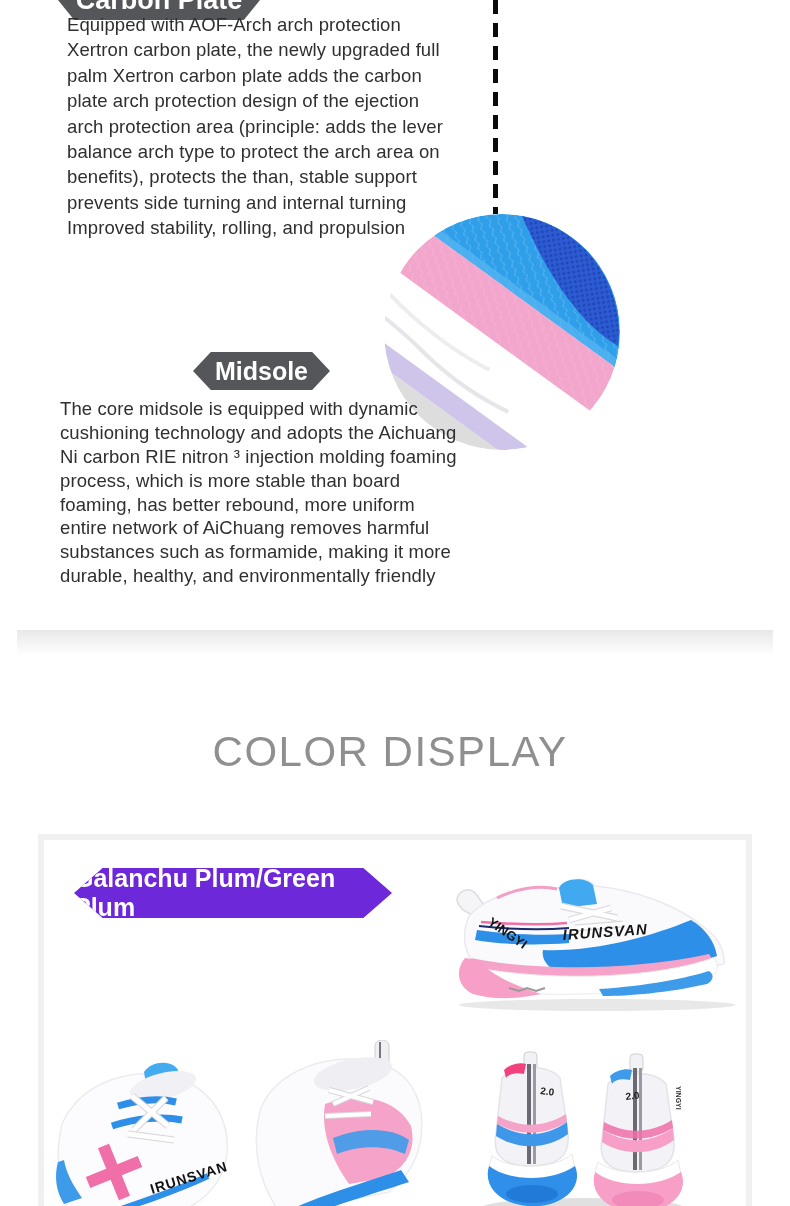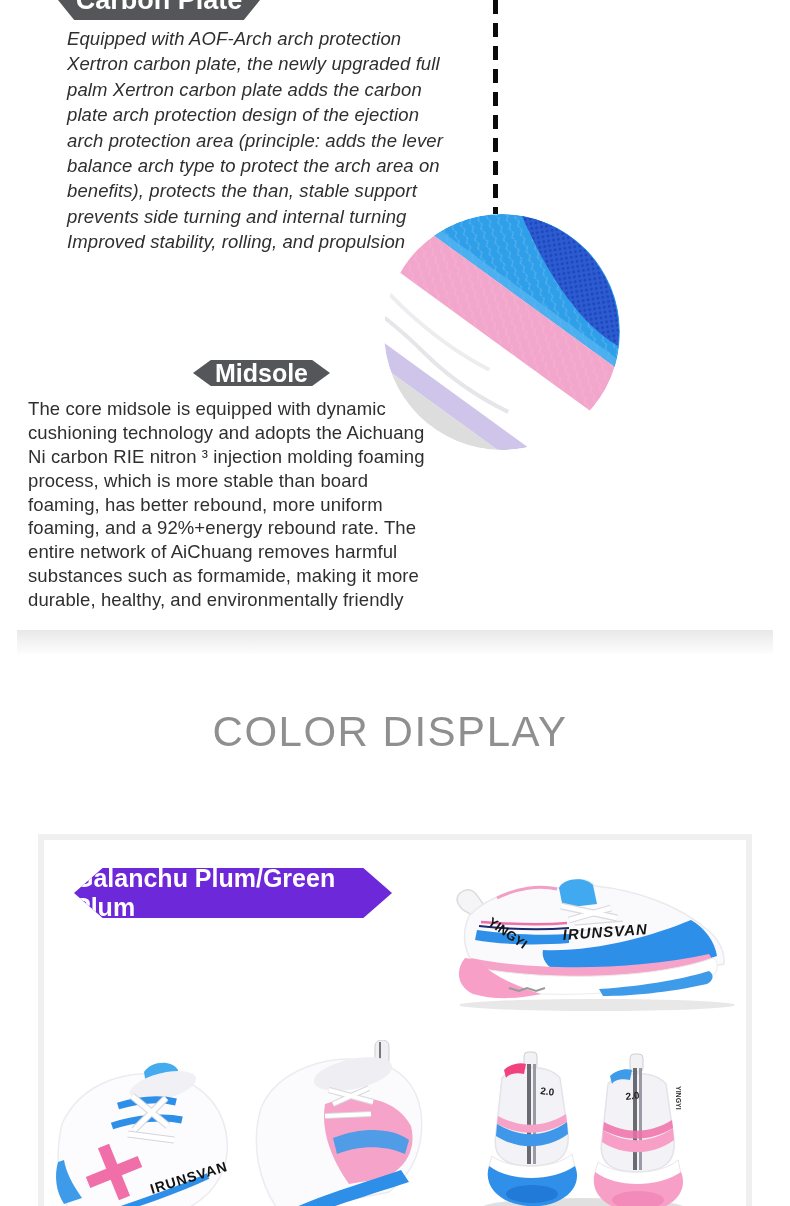--- a/index.html
+++ b/index.html
@@ -7,43 +7,43 @@
     position:relative;width:790px;height:1206px;overflow:hidden;background:#ffffff;
     font-family:"Liberation Sans",sans-serif;
   }
   
   .hexbadge{
     position:absolute;display:flex;align-items:center;justify-content:center;
     color:#ffffff;font-weight:bold;background:#555659;
     clip-path:polygon(0 50%,8% 0,92% 0,100% 50%,92% 100%,8% 100%);
   }
   #carbon-badge{left:58px;top:-20px;width:202px;height:40px;font-size:27px;}
-  #midsole-badge{left:193px;top:360px;width:137px;height:26px;font-size:25px;
+  #midsole-badge{left:193px;top:352px;width:137px;height:38px;font-size:25px;
     clip-path:polygon(0 50%,13% 0,87% 0,100% 50%,87% 100%,13% 100%);}
   #colorway-badge{left:30px;top:28px;width:318px;height:50px;font-size:25px;background:#6d28d9;
     clip-path:polygon(0 50%,9% 0,91% 0,100% 50%,91% 100%,9% 100%);}
   
   .para{position:absolute;color:#2f2f2f;font-size:18.5px;letter-spacing:.1px;white-space:nowrap;}
   .para div{height:25.4px;line-height:25.4px;}
-  #para-carbon{left:67px;top:26px;font-style:italic;}
+  #para-carbon{left:67px;top:12px;}
   #para-midsole{left:28px;top:397px;}
-  #para-midsole div{height:23.9px;line-height:23.9px;}
+  #para-midsole div{height:23.9px;line-height:23.9px;margin-left:32px;}
   
   #dash-line{
     position:absolute;left:493px;top:0;width:5px;height:214px;
     background:repeating-linear-gradient(180deg,#0b0b0b 0 14px,transparent 14px 23px);
   }
   
   #midsole-circle{position:absolute;left:384px;top:214px;width:236px;height:236px;
     border-radius:50%;overflow:hidden;}
   
   #divider{position:absolute;left:17px;top:630px;width:756px;height:24px;
     background:linear-gradient(180deg,#e8e8e8 0%,#f4f4f4 55%,#fdfdfd 100%);}
   #color-display-heading{
-    position:absolute;left:0;top:708px;width:780px;text-align:center;
+    position:absolute;left:0;top:728px;width:780px;text-align:center;
     font-size:42px;font-weight:500;color:#8f8f8f;letter-spacing:1.5px;
   }
   
   #color-card{
     position:absolute;left:38px;top:834px;width:702px;height:372px;
     border:6px solid #f0f0f0;background:#ffffff;overflow:hidden;
   }
   .photo{position:absolute;}
   #photo-side{left:403px;top:32px;width:292px;height:142px;}
   #photo-pair{left:4px;top:200px;width:402px;height:172px;}
@@ -110,21 +110,20 @@
   <div class="hexbadge" id="midsole-badge">
     <span>Midsole</span>
   </div>
 
   <div class="para" id="para-midsole">
     <div>The core midsole is equipped with dynamic</div>
     <div>cushioning technology and adopts the Aichuang</div>
     <div>Ni carbon RIE nitron ³ injection molding foaming</div>
     <div>process, which is more stable than board</div>
     <div>foaming, has better rebound, more uniform</div>
-    <div>foaming, and a 92%+energy rebound rate. The</div>
     <div>entire network of AiChuang removes harmful</div>
     <div>substances such as formamide, making it more</div>
     <div>durable, healthy, and environmentally friendly</div>
   </div>
 
   <div id="divider"></div>
   <div id="color-display-heading">COLOR DISPLAY</div>
 
   <div id="color-card">
 

